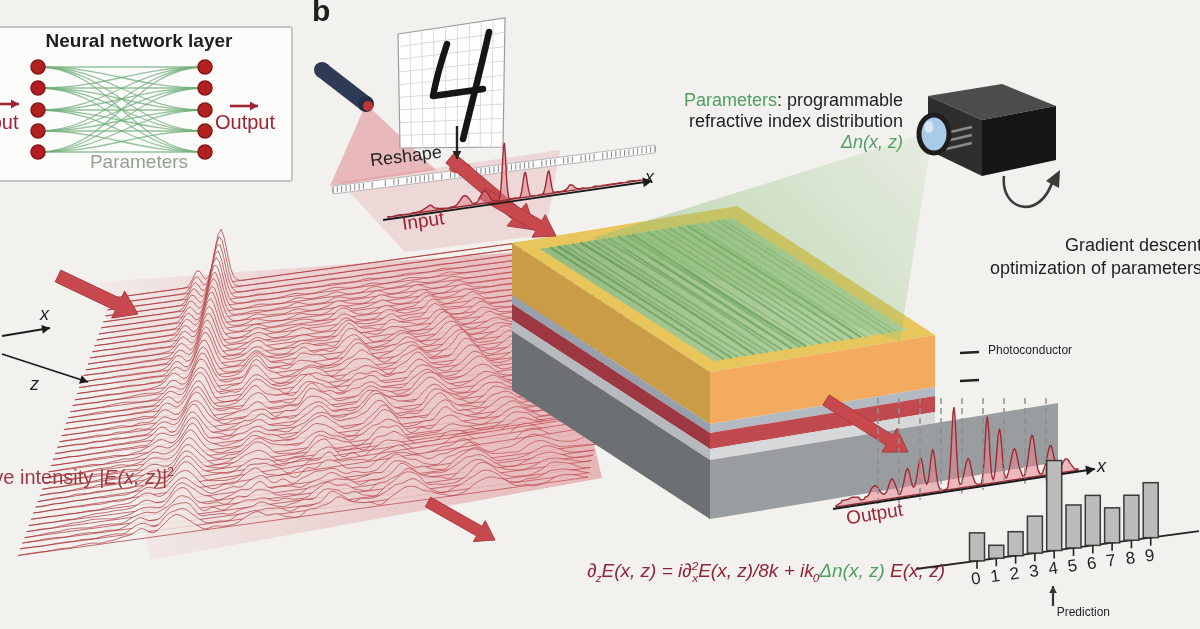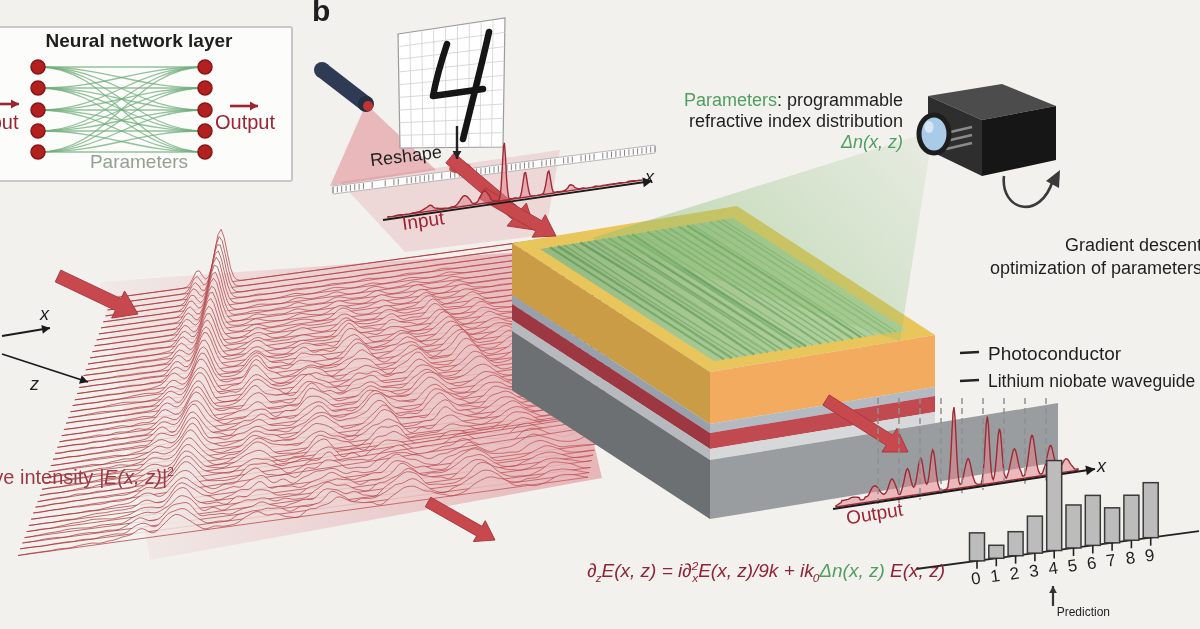--- a/index.html
+++ b/index.html
@@ -384,32 +384,31 @@
   <span class="green">Parameters</span><span class="dark">: programmable</span><br>
   <span class="dark">refractive index distribution</span><br>
   <span class="green ital">Δn(x, z)</span>
 </div>
 
 <div class="lbl dark center" style="left:950px;top:234px;width:252px;font-size:18px;line-height:23px;">
   <span>Gradient descent</span><br>
   <span>optimization of parameters</span>
 </div>
 
-<div class="lbl dark" style="left:988px;top:343px;font-size:19px;">Photoconductor</div>
-<div class="lbl dark" style="left:988px;top:371px;font-size:17.5px;">Lithium niobate waveguide</div>
+<div class="lbl dark" style="left:988px;top:343px;font-size:12px;">Photoconductor</div>
 
 <div class="lbl dark ital" style="left:40px;top:304px;font-size:18px;">x</div>
 <div class="lbl dark ital" style="left:30px;top:374px;font-size:18px;">z</div>
 
 <div class="lbl" style="left:-36px;top:465px;font-size:20px;color:#9b3a44;">
   <span>Wave intensity </span><span class="ital">|E(x, z)|</span><sup>2</sup>
 </div>
 
 <div class="lbl eq center" style="left:400px;top:559px;width:545px;">
-  <span>∂</span><sub>z</sub><span>E(x, z) = i∂</span><sup>2</sup><sub class="stack">x</sub><span>E(x, z)/9k + ik</span><sub>0</sub><span class="gr">Δn(x, z)</span><span> E(x, z)</span>
+  <span>∂</span><sub>z</sub><span>E(x, z) = i∂</span><sup>2</sup><sub class="stack">x</sub><span>E(x, z)/8k + ik</span><sub>0</sub><span class="gr">Δn(x, z)</span><span> E(x, z)</span>
 </div>
 
 <div class="lbl red" style="left:846px;top:503px;font-size:19px;transform:rotate(-9deg);">Output</div>
 <div class="lbl dark ital" style="left:1097px;top:456px;font-size:18px;">x</div>
 
 <div class="lbl dark center" style="left:1000px;top:605px;width:110px;font-size:12px;">Prediction</div>
 
 </div>
 
 </body></html>

